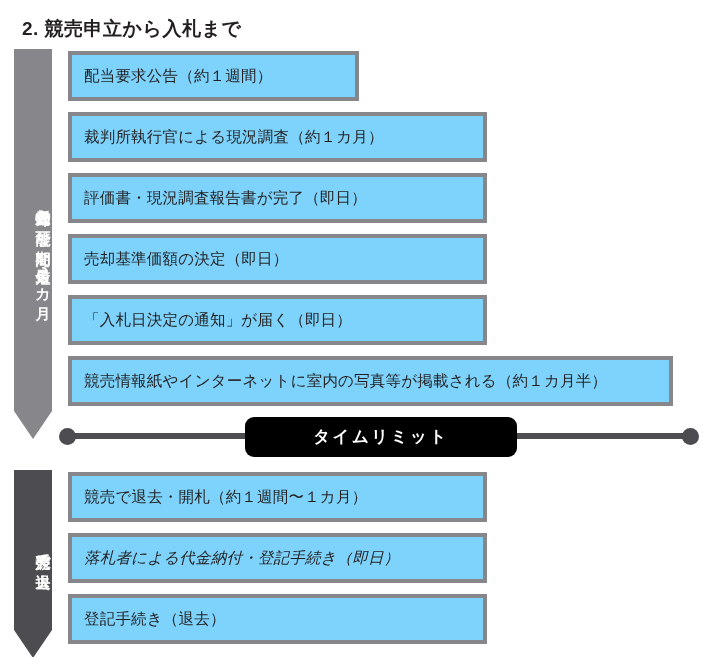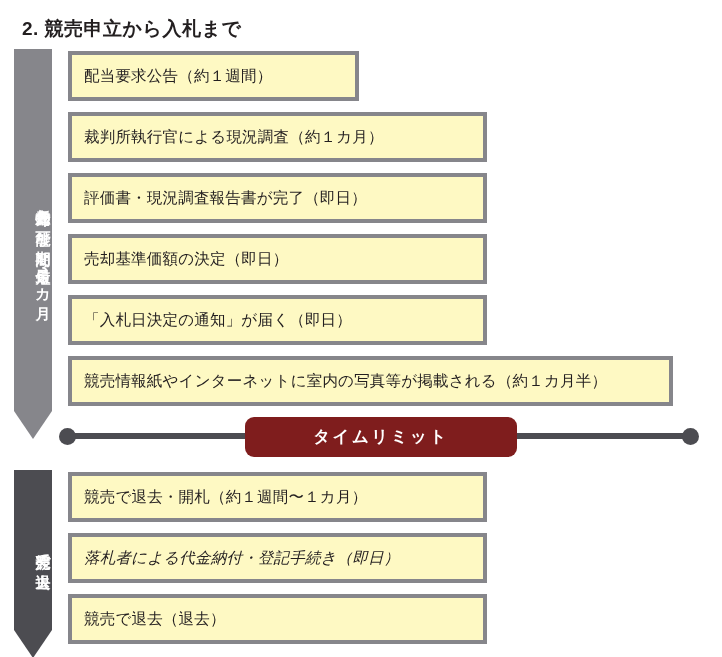--- a/index.html
+++ b/index.html
@@ -85,21 +85,21 @@
   #arrow-lower .tip { top: 160px; border-top: 28px solid #4c4c51; }
   #arrow-lower .v-label {
     top: 28px;
     height: 110px;
   }
 
   
   .step-box {
     position: absolute;
     box-sizing: border-box;
-    background: #fef9c3;
+    background: #7dd3fc;
     border: 4px solid #86868b;
     display: flex;
     align-items: center;
   }
   .step-box .step-text {
     font-size: 15.5px;
     line-height: 1.2;
     padding-left: 12px;
     color: #231f20;
     white-space: nowrap;
@@ -132,21 +132,21 @@
   }
   #timeline .endpoint.left  { left: 0px; }
   #timeline .endpoint.right { left: 623px; }
   #timeline .limit-pill {
     position: absolute;
     left: 186px;
     top: 4px;
     width: 272px;
     height: 40px;
     border-radius: 9px;
-    background: #7f1d1d;
+    background: #000000;
     display: flex;
     align-items: center;
     justify-content: center;
   }
   #timeline .limit-pill .limit-text {
     color: #ffffff;
     font-size: 16.5px;
     font-weight: bold;
     letter-spacing: 2.5px;
     white-space: nowrap;
@@ -206,16 +206,16 @@
 
   <div class="step-box" style="left:68px; top:457px; width:419px; height:50px;">
     <span class="step-text">競売で退去・開札（約１週間〜１カ月）</span>
   </div>
 
   <div class="step-box" style="left:68px; top:518px; width:419px; height:50px;font-style:italic;">
     <span class="step-text">落札者による代金納付・登記手続き（即日）</span>
   </div>
 
   <div class="step-box" style="left:68px; top:579px; width:419px; height:50px;">
-    <span class="step-text">競売で退去（退去）</span>
+    <span class="step-text">登記手続き（退去）</span>
   </div>
 
 </div>
 
 </body></html>

